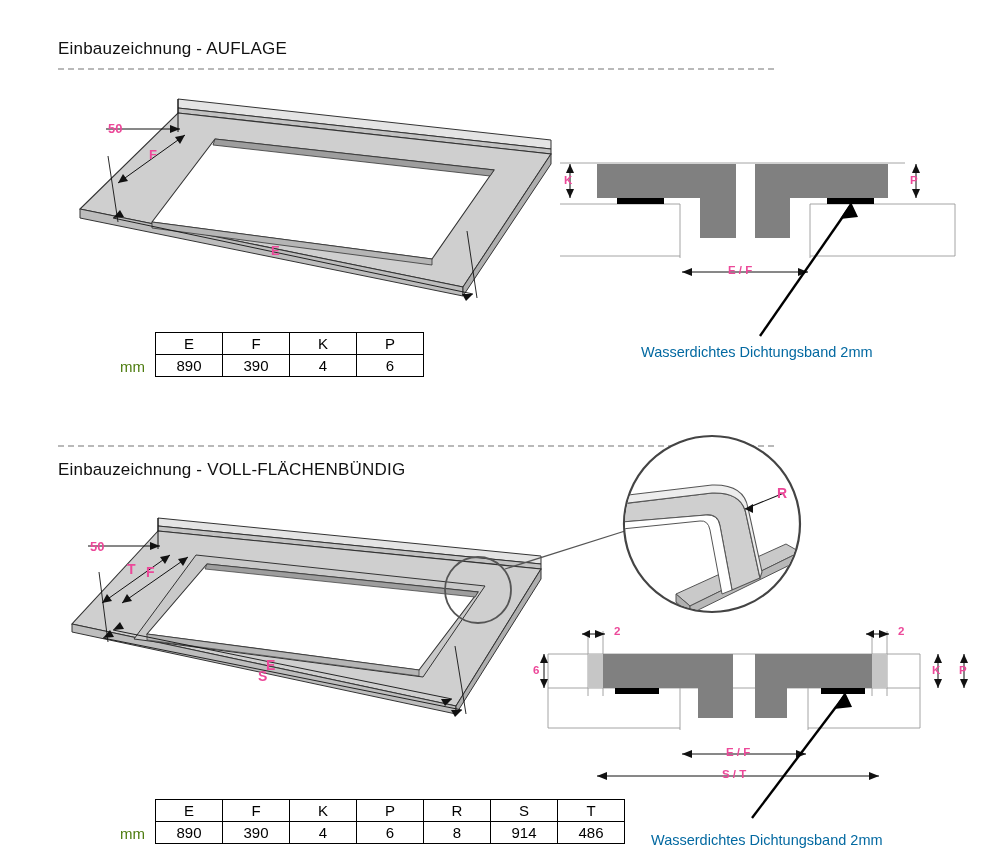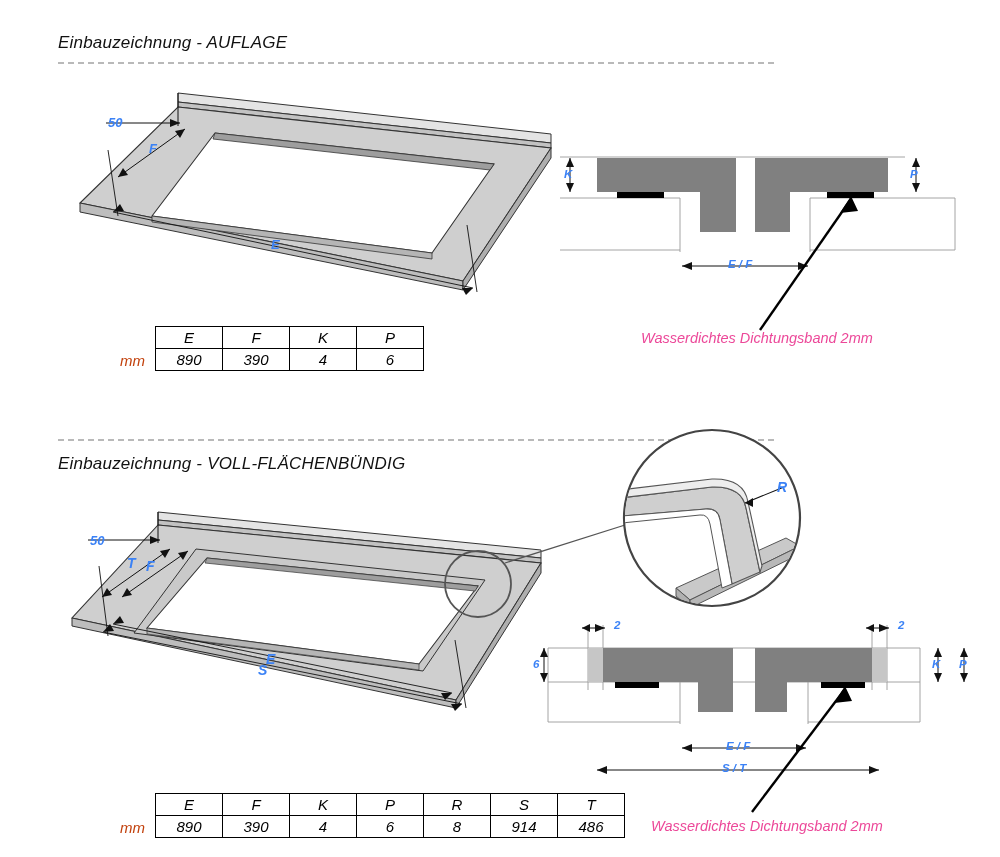--- a/index.html
+++ b/index.html
@@ -10,24 +10,23 @@
   body {
     width: 1000px;
     height: 857px;
     position: relative;
     font-family: "Liberation Sans", sans-serif;
     color: #000000;
     overflow: hidden;
   }
   .page {
     position: absolute;
-    left: 0; top: 0;
+    left: 0; top: 6px;
     width: 1000px;
     height: 621px;
-    font-style: italic;
   }
   
   .section-title {
     position: absolute;
     font-size: 17px;
     font-weight: 400;
     letter-spacing: 0.2px;
     color: #111;
     white-space: nowrap;
   }
@@ -58,35 +57,36 @@
     height: 21px;
     padding: 0;
     font-family: "Liberation Sans", sans-serif;
   }
   .dim-table td.col {
     width: 66px;
   }
   .unit-label {
     position: absolute;
     font-size: 15px;
-    color: #c2410c;
+    color: #4d7c0f;
   }
   
   .callout-text {
     position: absolute;
     font-size: 14.5px;
-    color: #ec4899;
+    color: #0369a1;
     white-space: nowrap;
+    margin-top: 8px;
   }
   
   .dim-label {
     position: absolute;
     font-size: 13px;
     font-weight: bold;
-    color: #3b82f6;
+    color: #ec4899;
     white-space: nowrap;
   }
   .dim-label.sm { font-size: 11.5px; }
   .dim-label.lg { font-size: 14px; }
 </style>
 </head>
 <body>
 
 <div class="page">
 

